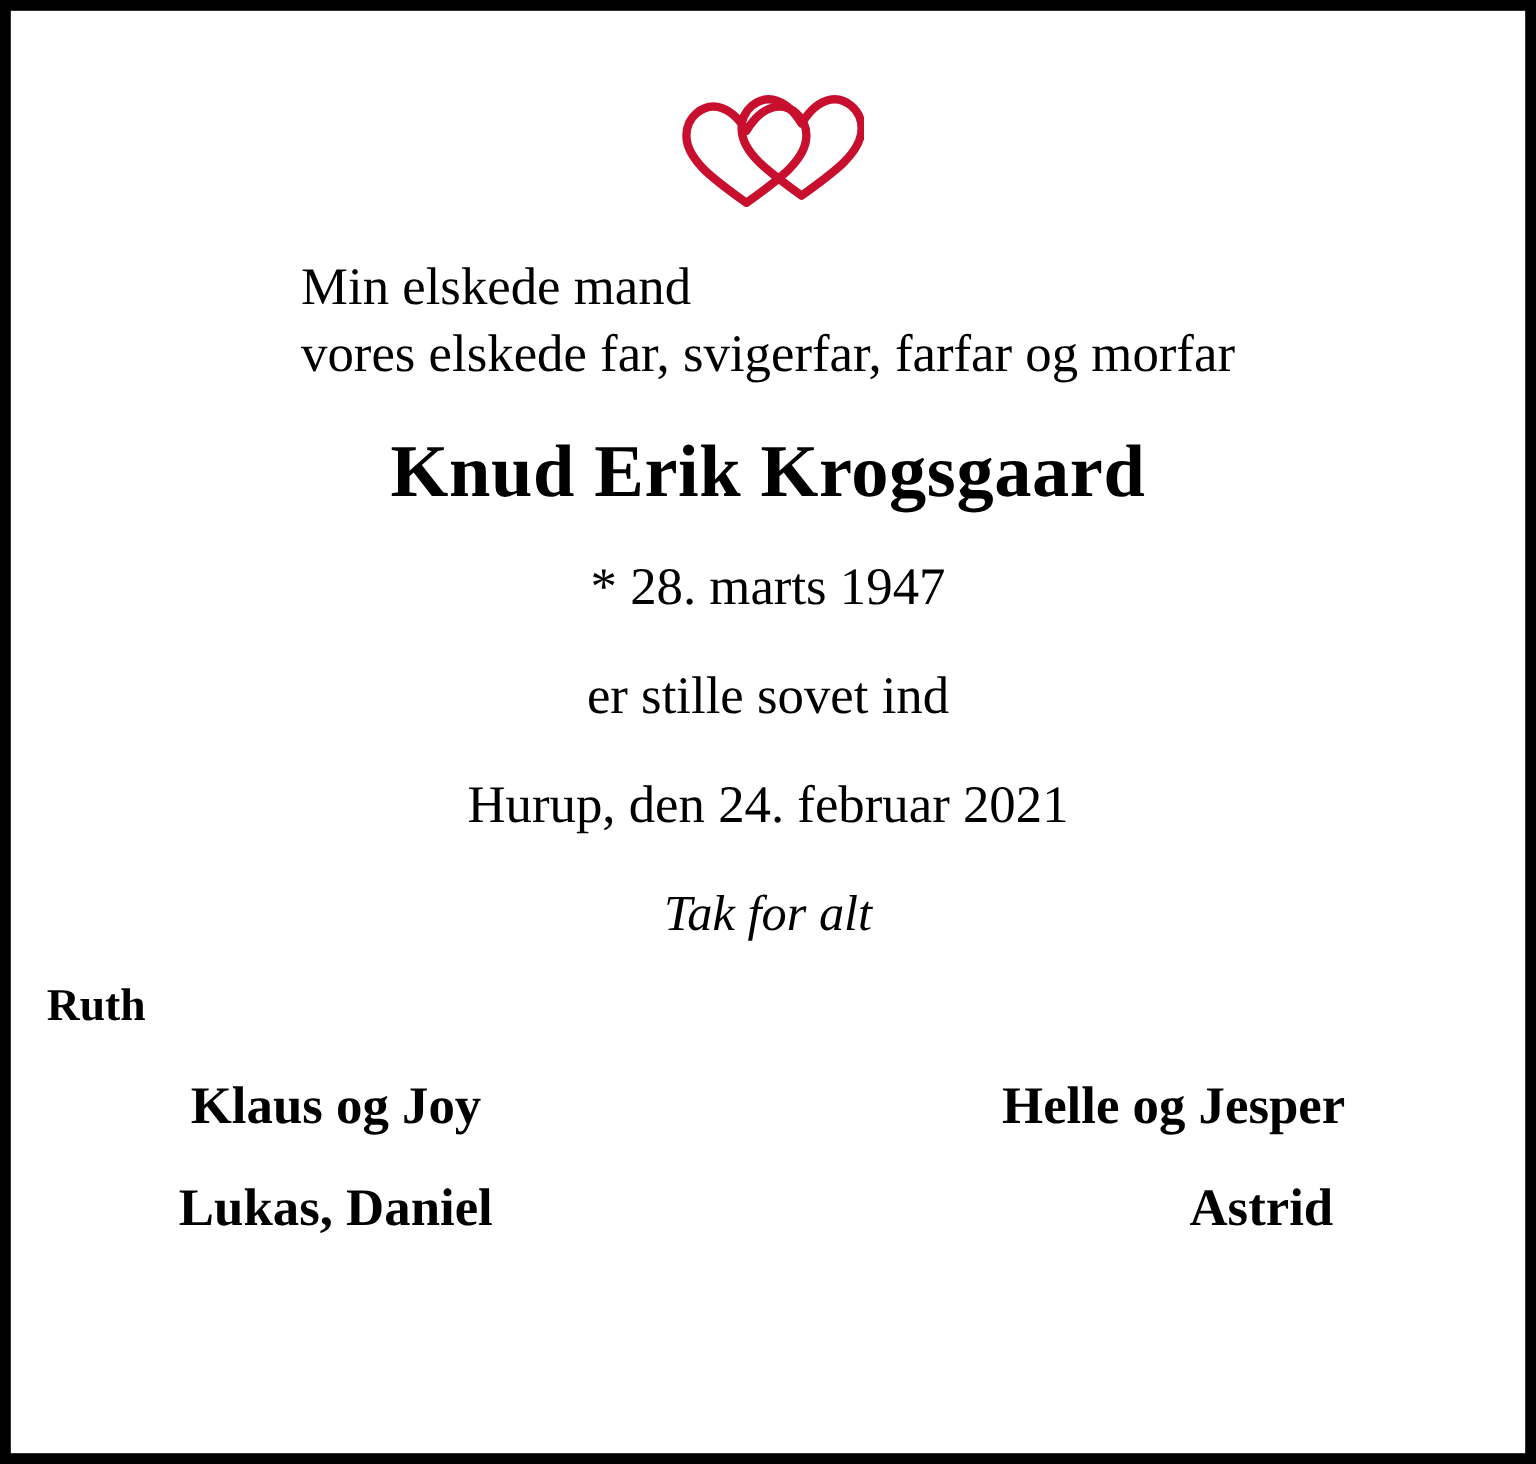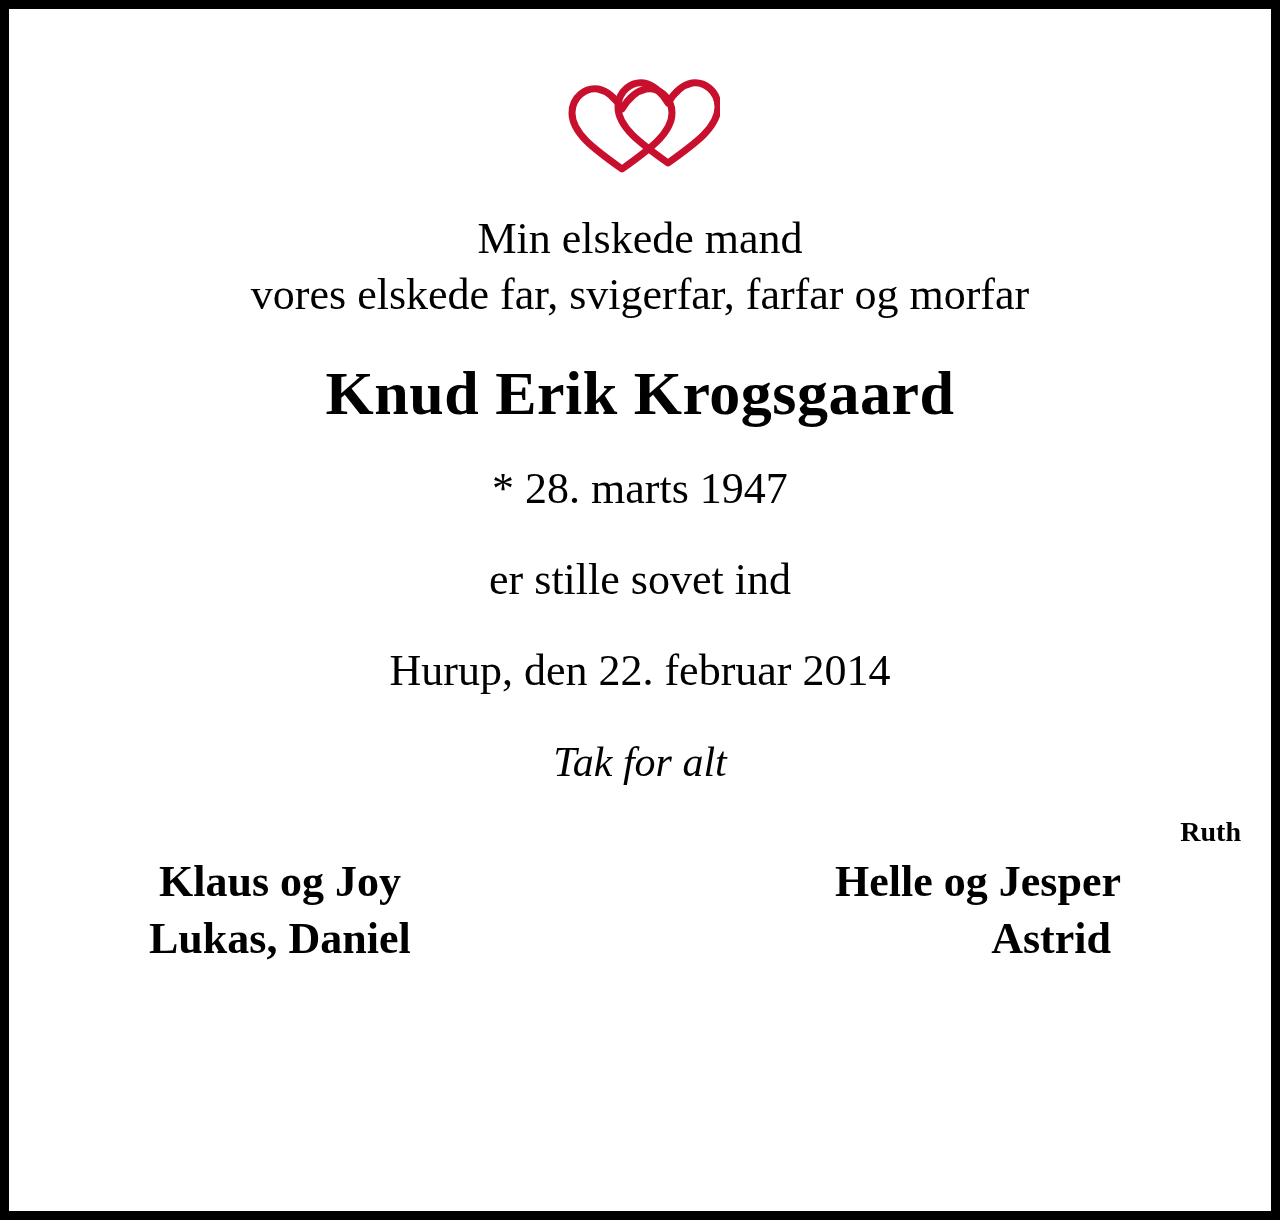--- a/index.html
+++ b/index.html
@@ -26,21 +26,20 @@
   }
   .hearts {
     margin-top: 22px;
     margin-bottom: 16px;
     height: 110px;
     display: flex;
     align-items: center;
     justify-content: center;
   }
   .intro {
-    text-align: center;
     font-size: 44px;
     line-height: 1.28;
     margin-top: 14px;
   }
   .intro .line {
     display: block;
   }
   .name {
     text-align: center;
     font-size: 62px;
@@ -67,38 +66,39 @@
     text-align: left;
     font-size: 42px;
     font-style: italic;
     margin-top: 42px;
   }
   .survivors {
     width: 100%;
     margin-top: 30px;
   }
   .survivor-center {
-    text-align: right;
-    font-size: 28px;
+    text-align: left;
+    font-size: 38px;
     font-weight: bold;
   }
   .survivor-row {
     display: flex;
     justify-content: space-between;
     align-items: baseline;
     padding: 0 120px;
     margin-top: 8px;
   }
   .survivor-row .col {
     font-size: 44px;
     font-weight: bold;
     white-space: nowrap;
   }
   .survivor-row .col.left {
     text-align: left;
+    margin-top: 28px;
   }
   .survivor-row .col.right {
   }
   .survivor-row.second {
     padding: 0 130px 0 110px;
     margin-top: 6px;
     gap: 28px;
   }
   .funeral {
     text-align: center;
@@ -128,21 +128,21 @@
     <span class="line">Min elskede mand</span>
     <span class="line">vores elskede far, svigerfar, farfar og morfar</span>
   </div>
 
   <div class="name">Knud Erik Krogsgaard</div>
 
   <div class="born">* 28. marts 1947</div>
 
   <div class="passed">er stille sovet ind</div>
 
-  <div class="place">Hurup, den 22. februar 2014</div>
+  <div class="place">Hurup, den 24. februar 2021</div>
 
   <div class="thanks">Tak for alt</div>
 
   <div class="survivors">
     <div class="survivor-center">Ruth</div>
     <div class="survivor-row">
       <div class="col left">Klaus og Joy</div>
       <div class="col right">Helle og Jesper</div>
     </div>
     <div class="survivor-row second">

